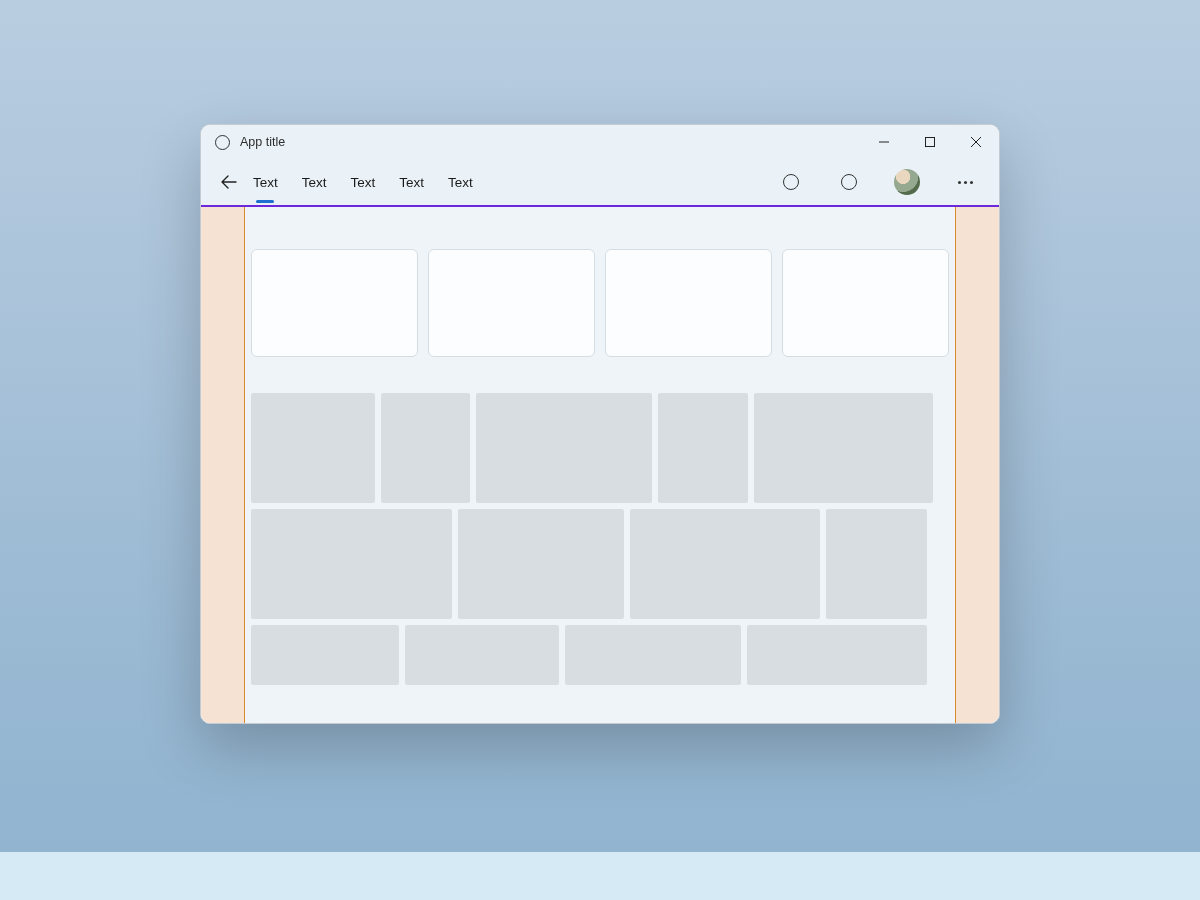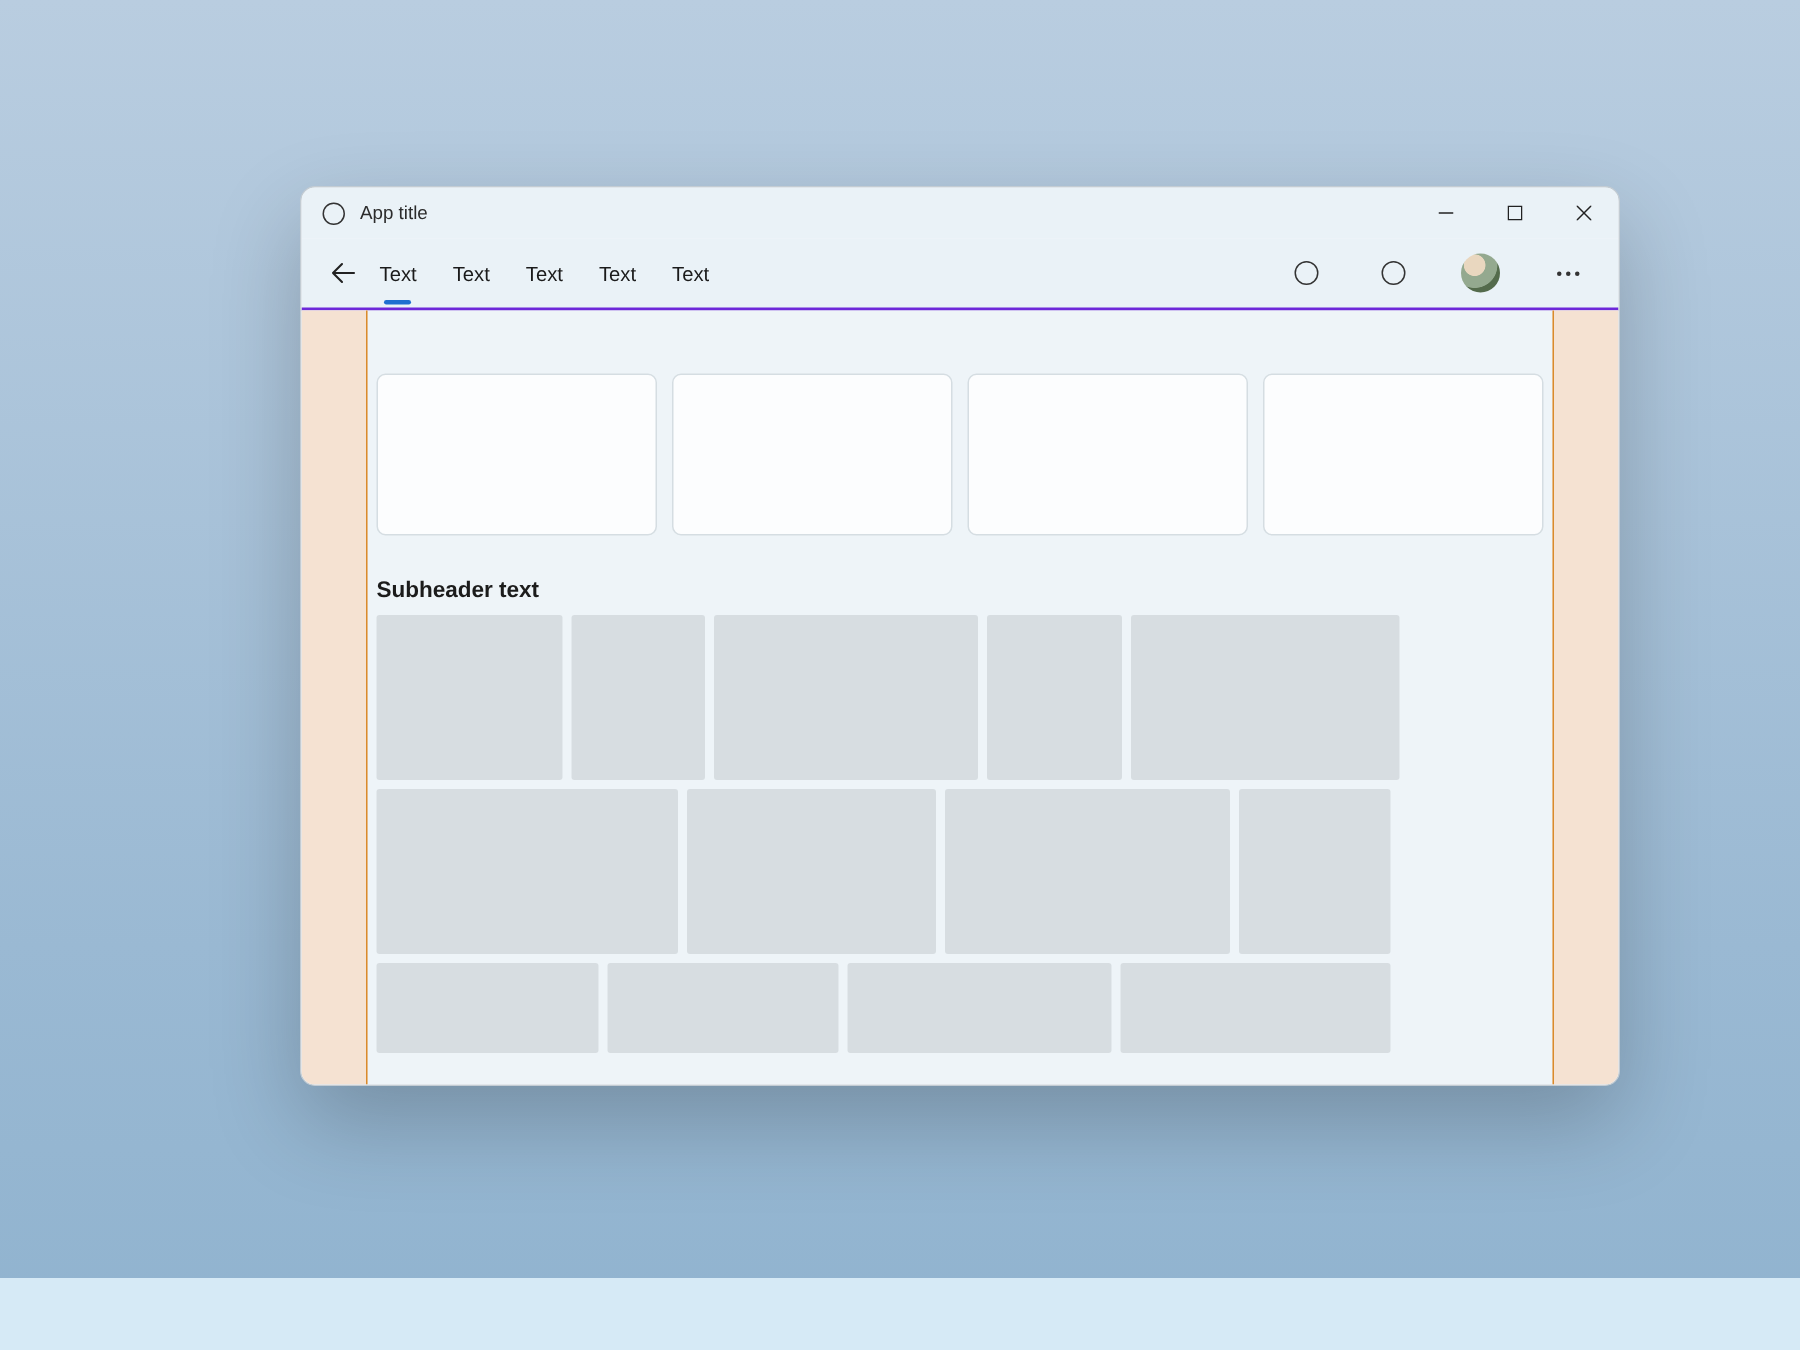--- a/index.html
+++ b/index.html
@@ -9,21 +9,21 @@
     position: relative;
   }
   .taskbar {
     position: absolute; left: 0; right: 0; bottom: 0; height: 48px;
     background: #d6eaf6;
   }
 
   .window {
     position: absolute;
     left: 200px; top: 124px;
-    width: 880px; height: 600px;
+    width: 800px; height: 600px;
     background: #f6f9fb;
     border: 1px solid #c3ccd3;
     border-radius: 10px;
     box-shadow: 0 24px 60px rgba(0,0,0,.22);
     display: flex; flex-direction: column;
     overflow: hidden;
     justify-content: center;
   }
 
   
@@ -202,21 +202,20 @@
     <div class="main">
 
       <div class="card-row">
         <div class="card"></div>
         <div class="card"></div>
         <div class="card"></div>
         <div class="card"></div>
       </div>
 
       <div class="section-heading">
-        <div class="sub">Subheader text</div>
       </div>
 
       <div class="mosaic">
         <div class="mosaic-row">
           <div class="tile r1a"></div>
           <div class="tile r1b"></div>
           <div class="tile r1c"></div>
           <div class="tile r1d"></div>
           <div class="tile r1e"></div>
         </div>

